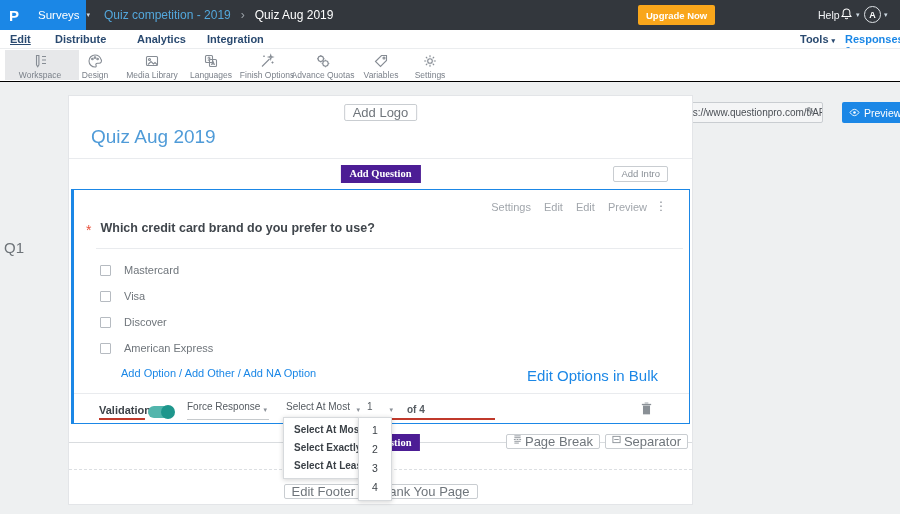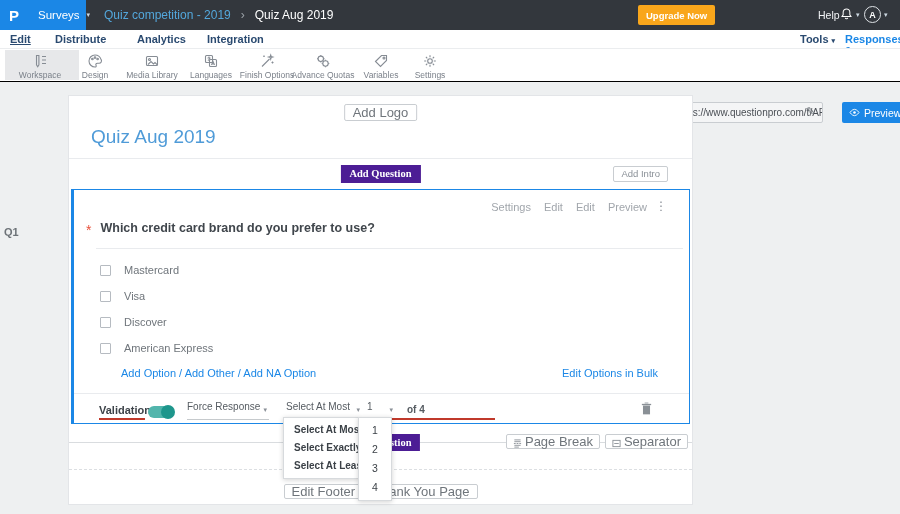--- a/index.html
+++ b/index.html
@@ -37,21 +37,21 @@
   .tool-item { position:absolute; top:2px; width:70px; text-align:center; cursor:pointer; }
   .tool-item svg { display:block; margin:1px auto 0; }
   .tool-label { font-size:8.5px; color:#7b818a; display:block; margin-top:0px; }
   .tool-active-bg { position:absolute; left:5px; top:1px; width:74px; height:30px; background:#e7e8ea; }
   .saved-status { position:absolute; left:560px; top:58px; width:100px; text-align:right; font-size:10.5px; font-style:italic; color:#6f757b; }
   .url-box { position:absolute; left:668px; top:53px; width:155px; height:21px; background:#f4f5f6; border:1px solid #c9cdd1; border-radius:2px; font-size:10px; color:#4a4f55; line-height:19px; padding:0 18px 0 7px; white-space:nowrap; overflow:hidden; cursor:text; }
   .url-pencil { position:absolute; left:806px; top:56px; font-size:11px; color:#6f757b; cursor:pointer; }
   .preview-btn { position:absolute; left:842px; top:53px; height:21px; background:#1b87e6; border:none; border-radius:2px; color:#fff; font-size:10.5px; font-family:inherit; display:flex; align-items:center; gap:4px; padding:0 7px; cursor:pointer; }
 
   
-  .q1-label { position:absolute; left:4px; top:226px; font-size:11px; color:#6d7378;font-weight:bold; }
+  .q1-label { position:absolute; left:4px; top:239px; font-size:15px; color:#6d7378; }
   .panel { position:absolute; left:68px; top:95px; width:625px; height:410px; background:#fff; border:1px solid #e3e5e8; }
   .small-btn { display:inline-block; background:#fff; border:1px solid #c9cdd1; border-radius:2px; font-size:13px; color:#6f757b; padding:0 8px; height:17px; line-height:15px; cursor:pointer; font-family:inherit; }
   .add-logo-btn { position:absolute; left:50%; transform:translateX(-50%); top:8px; }
   .survey-title { position:absolute; left:22px; top:30px; font-size:19px; color:#4f9bd8; font-weight:400; cursor:text; }
   .divider1 { position:absolute; left:0; right:0; top:62px; border-top:1px solid #e9ebee; }
   .blue-btn { background:#4c1d95; border:none; border-radius:0; color:#fff; font-size:10.5px; font-weight:bold; font-family:Liberation Serif, serif; height:18px; line-height:18px; padding:0 9px; cursor:pointer; }
   .add-question-top { position:absolute; left:50%; transform:translateX(-50%); top:69px; }
   .add-intro-btn { position:absolute; right:24px; top:70px; height:16px; line-height:14px; padding:0 7px; font-size:9.5px; color:#8a9097; }
 
   
@@ -61,21 +61,21 @@
   .kebab { position:absolute; top:9px; right:22px; font-size:12px; color:#8a9097; cursor:pointer; }
   .qtext-row { position:absolute; left:12px; top:31px; display:flex; align-items:flex-start; }
   .req-star { color:#e8503a; font-size:14px; line-height:14px; margin-top:2px; }
   .qtext { color:#40464c; font-size:12.5px; font-weight:600; margin-left:9px; cursor:text; }
   .qdivider { position:absolute; left:22px; right:6px; top:58px; border-top:1px solid #e9ebee; }
   .opt-row { position:absolute; left:26px; display:flex; align-items:center; cursor:pointer; }
   .checkbox { width:11px; height:11px; border:1px solid #b6bbc1; border-radius:1px; background:#fff; }
   .opt-label { margin-left:13px; font-size:11px; color:#6f757b; }
   .addlinks { position:absolute; left:47px; top:177px; font-size:11px; color:#1b87e6; }
   .addlinks span { cursor:pointer; }
-  .editbulk { position:absolute; right:31px; top:177px; font-size:11px; color:#1b87e6; cursor:pointer; }
+  .editbulk { position:absolute; right:31px; top:177px; font-size:15px; color:#1b87e6; cursor:pointer; }
 
   
   .vbar { position:absolute; left:0; right:0; top:203px; bottom:0; border-top:1px solid #e9ebee; }
   .vlabel { position:absolute; left:25px; top:10px; font-size:11px; font-weight:700; color:#3c4248; }
   .vtoggle { position:absolute; left:74px; top:12px; width:26px; height:12px; background:#52b5ac; border-radius:6px; cursor:pointer; }
   .vtoggle .knob { position:absolute; right:-1px; top:-1px; width:14px; height:14px; border-radius:50%; background:#1e968c; }
   .vsel { position:absolute; top:7px; height:19px; border-bottom:1px solid #c6cacd; font-size:10px; color:#555b61; cursor:pointer; }
   .vsel .caret { position:absolute; right:2px; top:5px; color:#8a9097; font-size:7px; }
   .sel-force { left:113px; width:82px; }
   .sel-rule { left:212px; width:76px; }
@@ -83,21 +83,21 @@
   .of4 { position:absolute; left:333px; top:10px; font-size:10px; color:#555b61;font-weight:bold; }
   .trash-icon { position:absolute; right:36px; top:7px; cursor:pointer; }
   .redline { position:absolute; height:2px; background:#c0392b; }
   .redline1 { left:25px; top:24px; width:46px; }
   .redline2 { left:209px; top:24px; width:212px; }
 
   
   .divider2 { position:absolute; left:0; right:0; top:346px; border-top:1px solid #d9dcdf; }
   .add-question-mid { position:absolute; left:50%; transform:translateX(-50%); top:338px; z-index:1; height:17px; line-height:17px; font-size:10.5px; padding:0 8px; }
   .break-btns { position:absolute; right:4px; top:338px; display:flex; gap:5px; z-index:1; }
-  .break-btns .small-btn { height:15px; line-height:13px; padding:0 6px; display:flex; align-items:flex-end; gap:3px; background:#fff; }
+  .break-btns .small-btn { height:15px; line-height:13px; padding:0 6px; display:flex; align-items:flex-start; gap:3px; background:#fff; }
   .divider3 { position:absolute; left:0; right:0; top:373px; border-top:1px dashed #dcdfe2; }
   .footer-btns { position:absolute; left:50%; transform:translateX(-50%); top:388px; display:flex; gap:3px; z-index:1; }
   .footer-btns .small-btn { height:15px; line-height:13px; padding:0 7px; white-space:nowrap; }
 
   
   .dropdown { position:absolute; background:#fff; border:1px solid #d7dadd; box-shadow:0 1px 5px rgba(0,0,0,0.18); }
   .dd-rule { left:283px; top:417px; width:76px; z-index:5; padding:3px 0; }
   .dd-rule .dd-item { font-size:10px; font-weight:600; color:#3b4147; line-height:18px; padding-left:10px; cursor:pointer; white-space:nowrap; }
   .dd-count { left:358px; top:417px; width:34px; z-index:6; padding:3px 0; }
   .dd-count .dd-item { font-size:10.5px; color:#3b4147; line-height:19px; padding-left:13px; cursor:pointer; }

